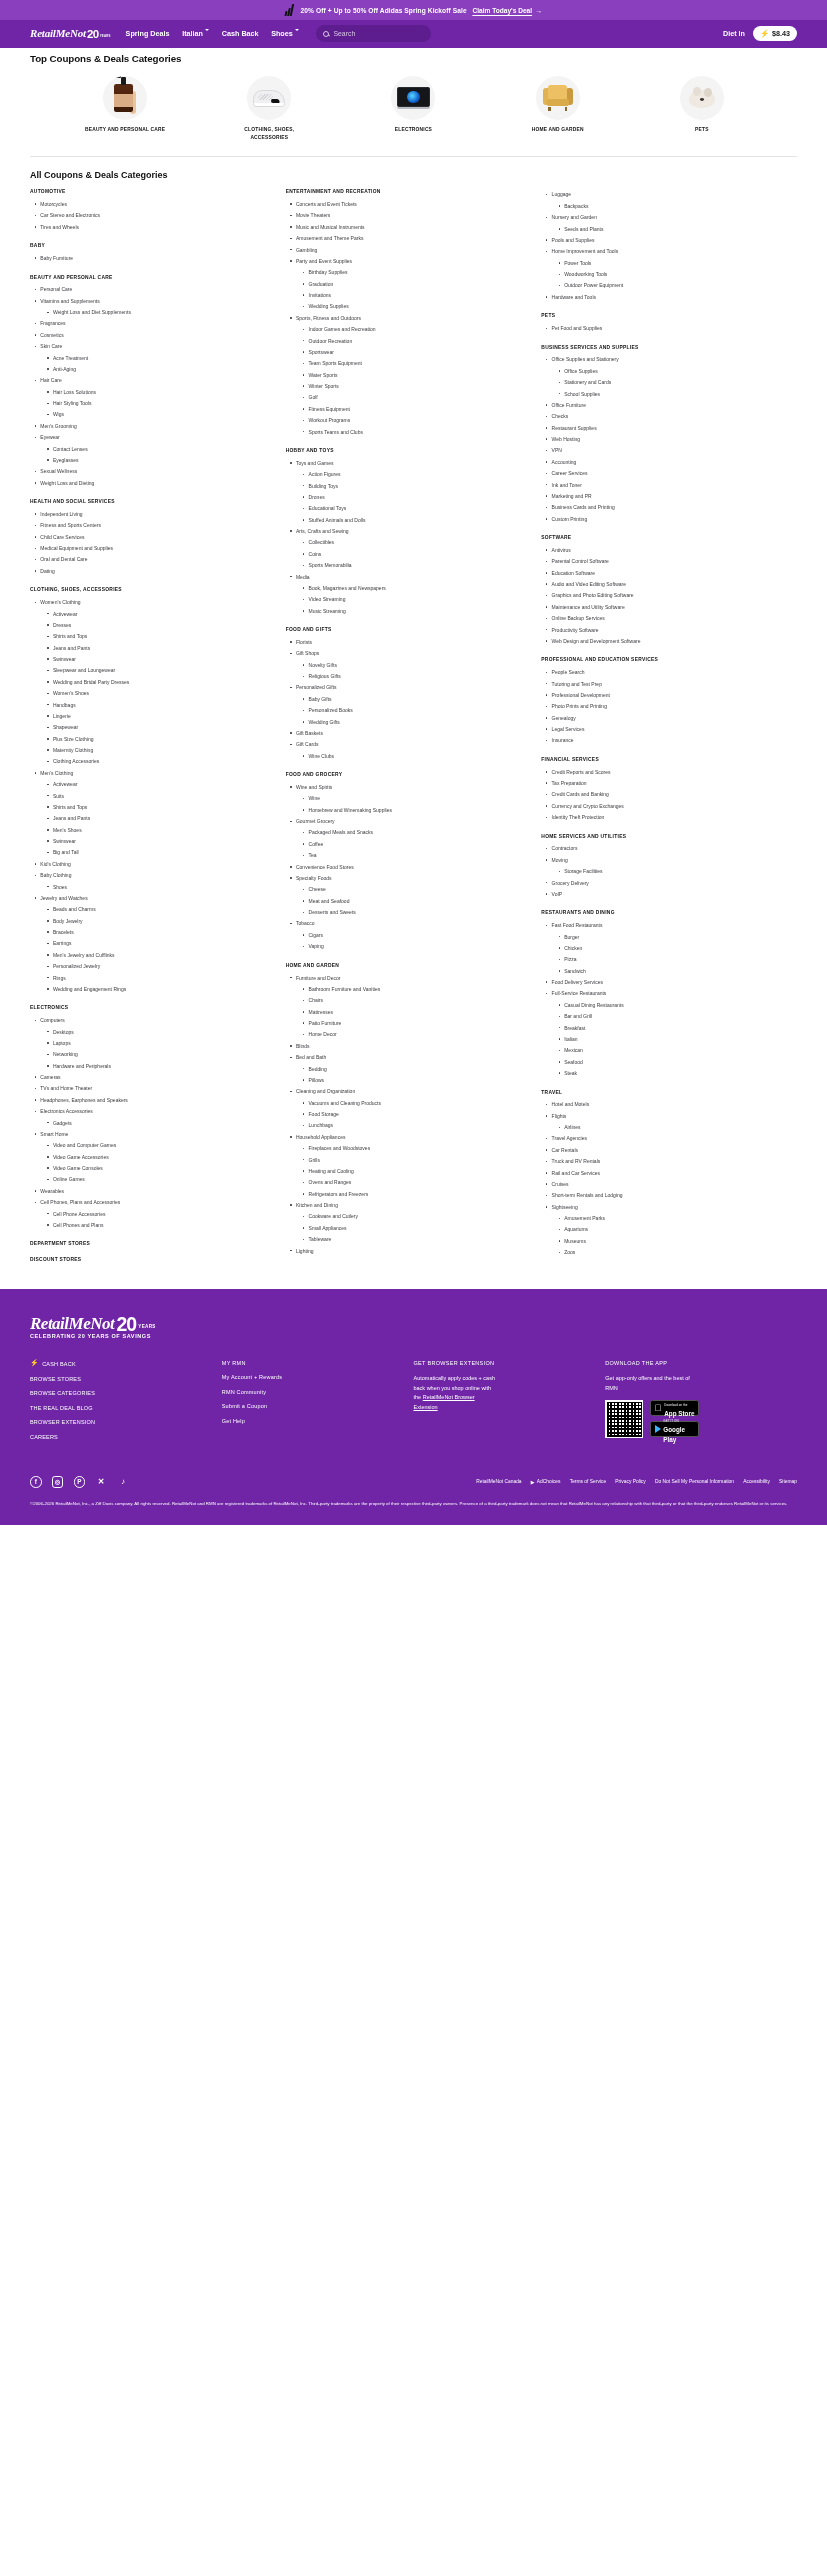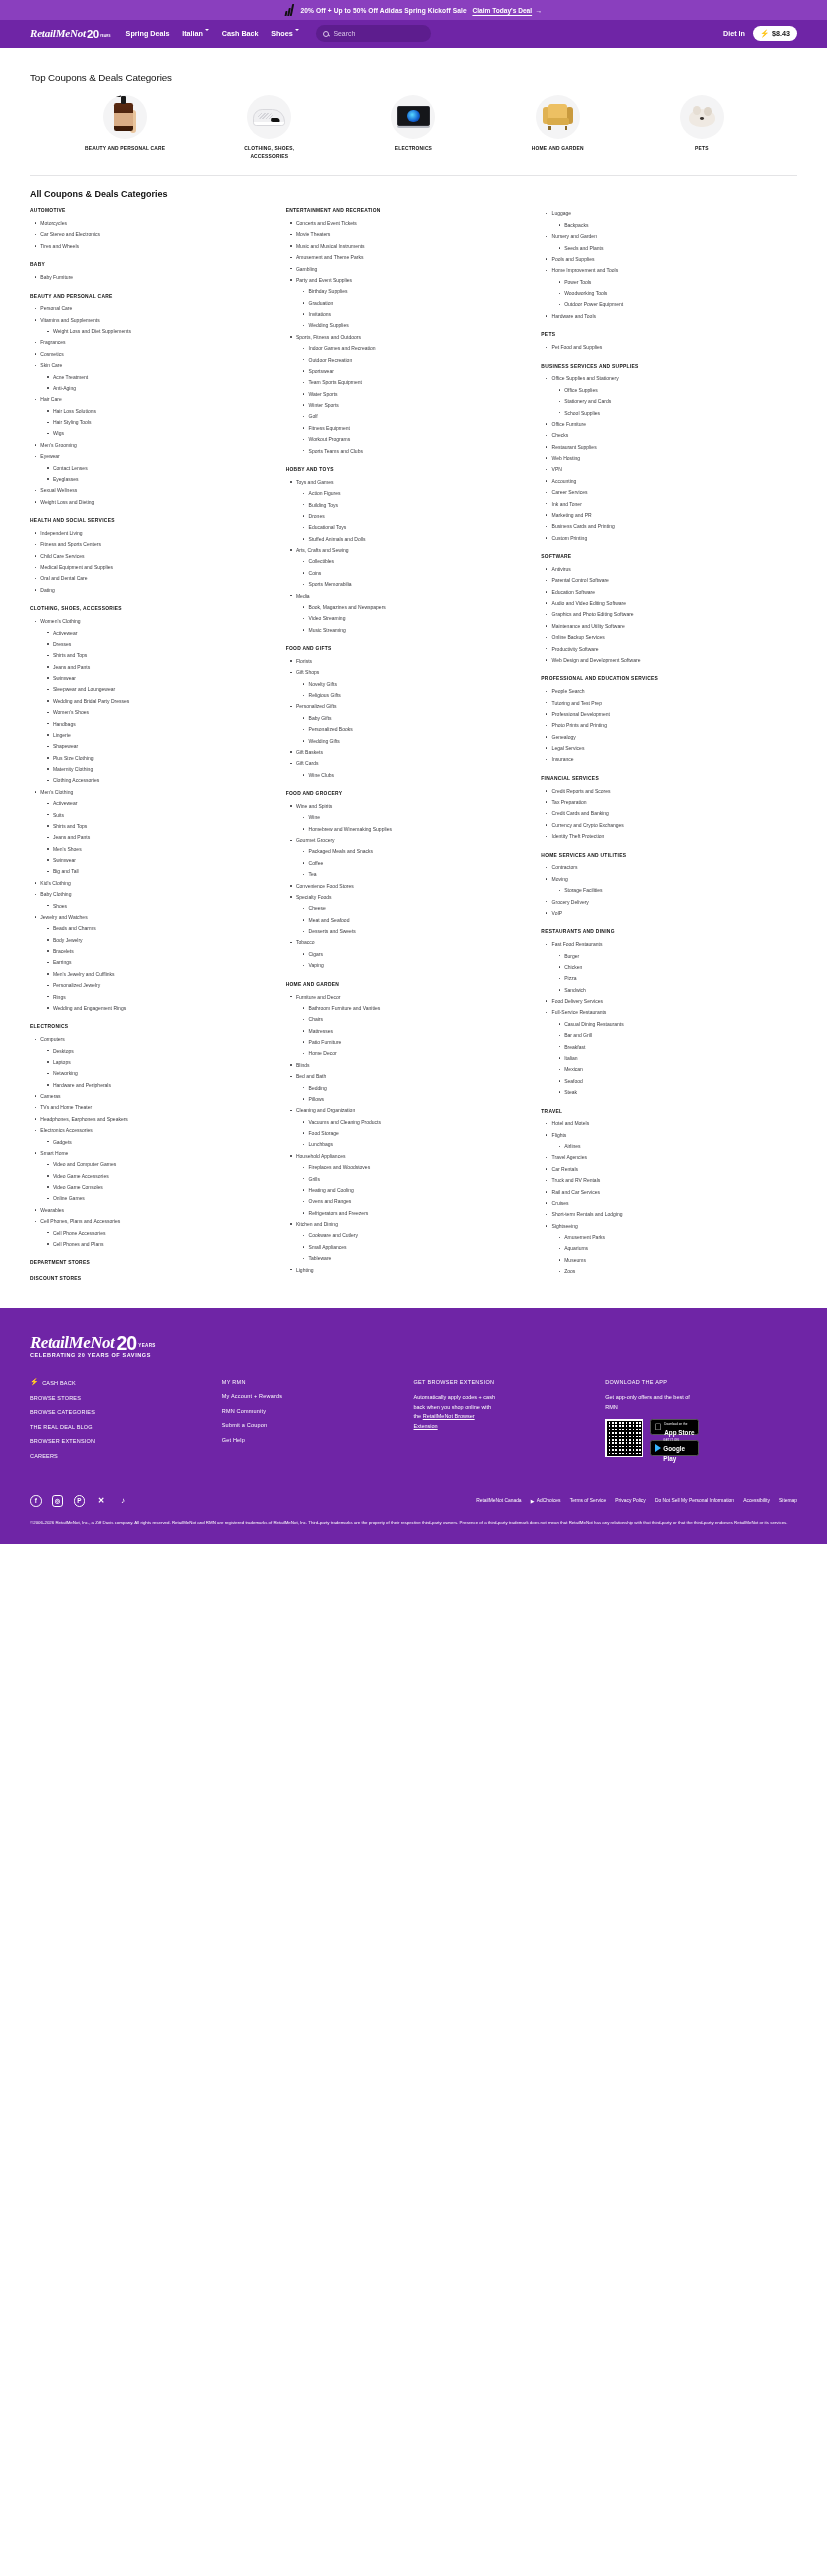--- a/index.html
+++ b/index.html
@@ -66,21 +66,21 @@
   .signin{color:#fff;font-size:7.2px;font-weight:700;cursor:pointer;}
   .cash-pill{
     background:#fff;border-radius:9.2px;height:15px;padding:0 6.9px;display:flex;align-items:center;gap:2.9px;cursor:pointer;
   }
   .bolt{color:#00c4b3;font-size:7.5px;font-weight:700;line-height:1;}
   .cash-amt{color:#1a1a1a;font-size:7.2px;font-weight:700;}
 
   
   .page{padding:0 30px;}
   .h1{
-    font-size:9.8px;font-weight:400;color:#111;margin:24px 0 0 0;letter-spacing:-0.1px;
+    font-size:9.8px;font-weight:700;color:#111;margin:5px 0 0 0;letter-spacing:-0.1px;
   }
 
   
   .top-cats{
     display:flex;justify-content:space-around;align-items:flex-start;margin:12.6px 23px 0 23px;padding-bottom:15px;
   }
   .top-cat{width:86px;display:flex;flex-direction:column;align-items:center;cursor:pointer;}
   .cat-circle{
     width:44px;height:44px;border-radius:50%;background:#f4f4f5;display:flex;align-items:center;justify-content:center;overflow:hidden;position:relative;
   }

